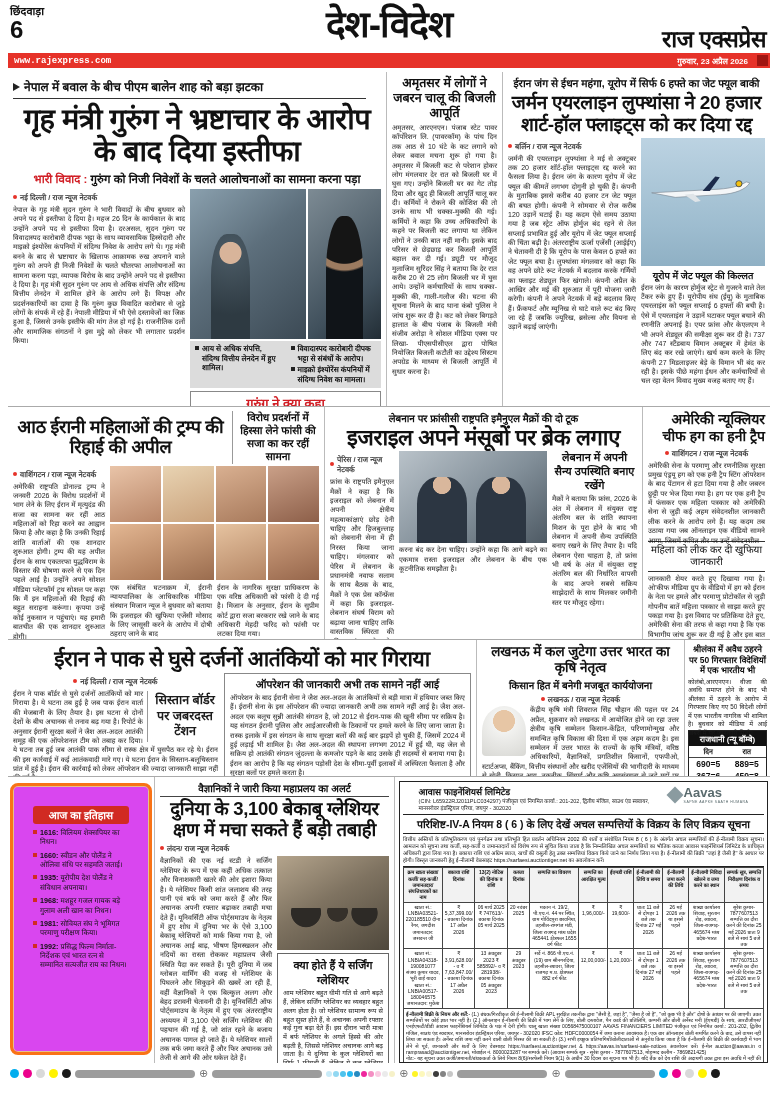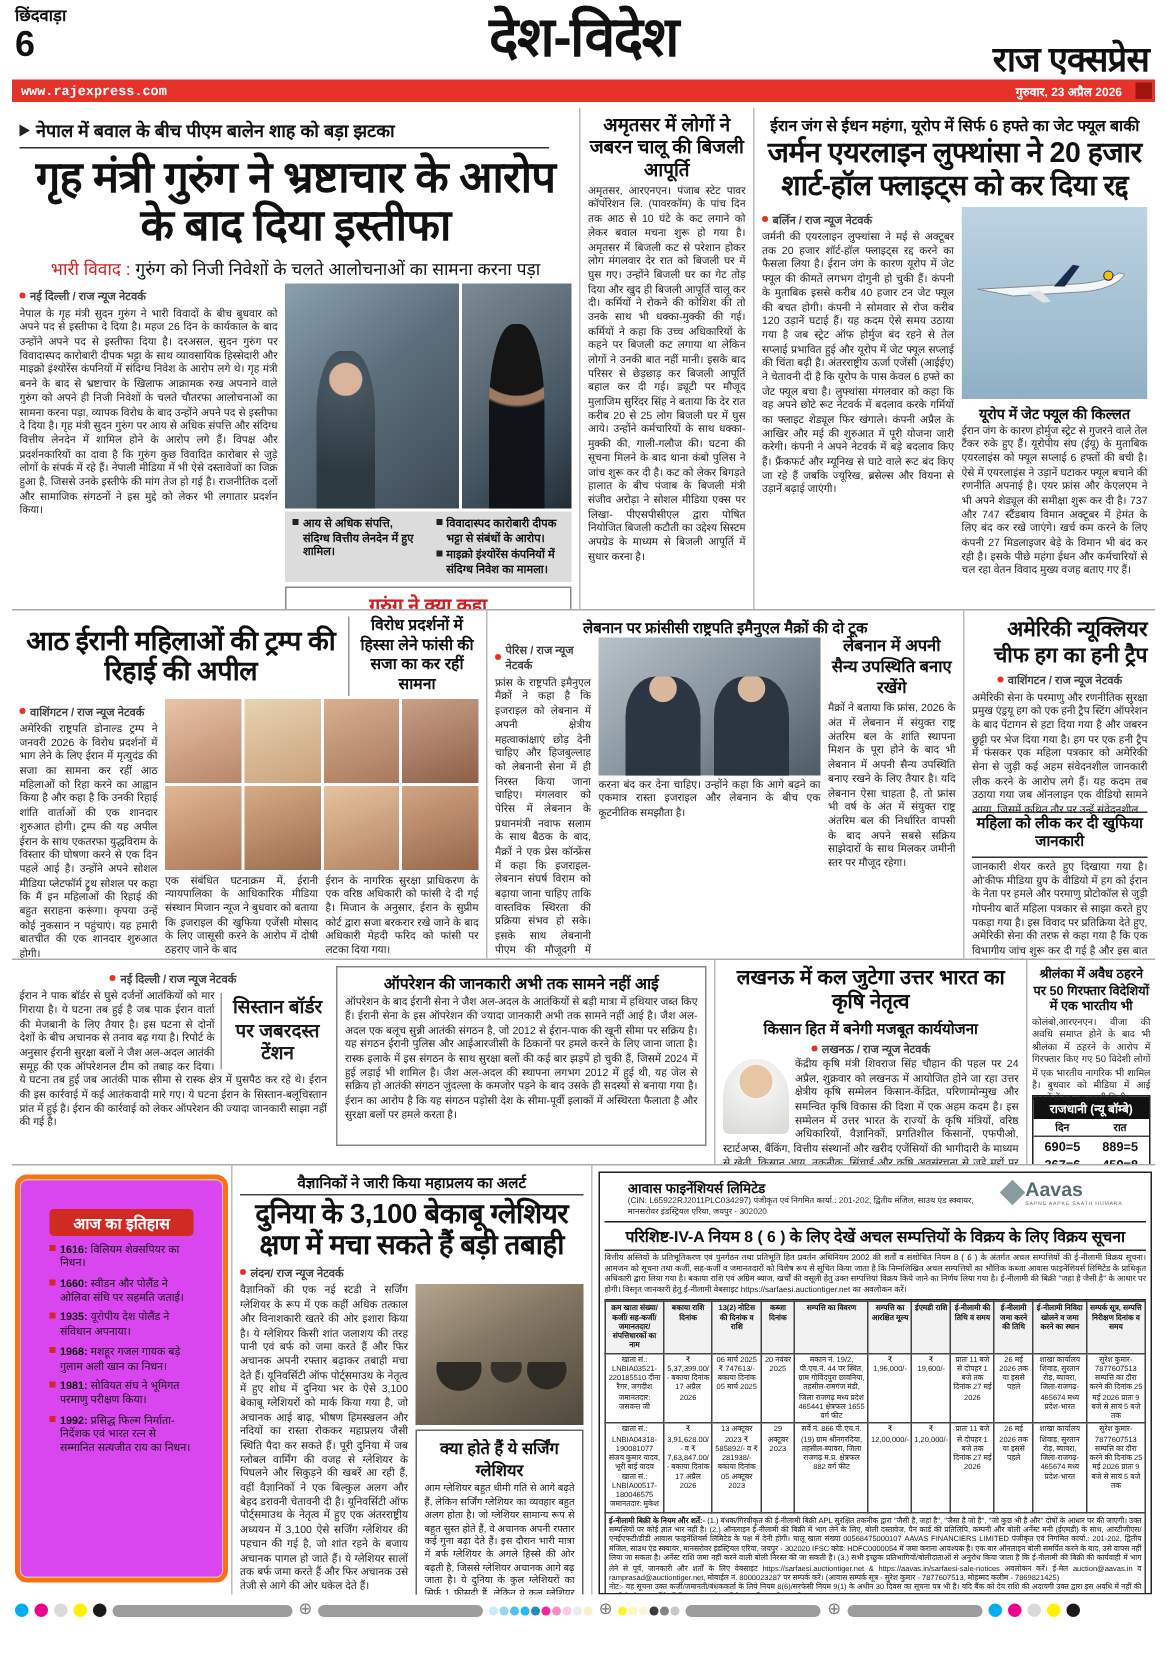--- a/index.html
+++ b/index.html
@@ -25,21 +25,21 @@
   .vrule{border-left:1px solid #bbb;}
   .body{font-size:7px;line-height:1.34;text-align:justify;color:#1c1c1c;}
   .byline{display:flex;align-items:center;gap:3px;font-size:7.5px;font-weight:bold;color:#444;margin:3px 0;}
   .dot{width:4px;height:4px;border-radius:50%;background:#e63229;flex:0 0 auto;}
   .kicker{font-size:11px;font-weight:bold;text-align:center;}
   
   .lead-kicker{display:flex;align-items:center;gap:4px;font-size:12px;font-weight:bold;
                border-bottom:1px solid #333;padding:2px 0 3px 0;width:96%;}
   .tri{width:0;height:0;border-left:7px solid #222;border-top:4px solid transparent;border-bottom:4px solid transparent;}
   .lead-headline{font-size:29px;line-height:1.12;font-weight:bold;text-align:center;margin:4px 0 3px 0;letter-spacing:-0.5px;}
-  .lead-subhead{font-size:11.5px;font-weight:normal;text-align:center;margin-bottom:3px;}
+  .lead-subhead{font-size:11.5px;font-weight:bold;text-align:center;margin-bottom:3px;}
   .red{color:#d11f26;}
   .lead-flex{display:flex;gap:5px;}
   .lead-textcol{width:172px;flex:0 0 auto;}
   .lead-photos{flex:1;display:flex;flex-direction:column;}
   .lead-photo-strip{display:flex;gap:2px;height:150px;}
   .ph{position:relative;overflow:hidden;}
   .ph-crowd{flex:1.6;background:linear-gradient(140deg,#8aa0ae 0%,#5d6f7c 45%,#3c4a55 100%);}
   .ph-crowd:after{content:"";position:absolute;left:18%;top:30%;width:34%;height:70%;
       background:radial-gradient(circle at 50% 18%,#d8b49a 12%,#46555f 13%,#2e3a42 70%);border-radius:40% 40% 0 0;}
   .ph-man{flex:1;background:linear-gradient(140deg,#7d8b94,#40505c 70%,#222d35);}
@@ -69,21 +69,21 @@
   .t3{background:linear-gradient(160deg,#d9b091,#a87a5c);} .t4{background:linear-gradient(160deg,#caa088,#8d5f49);}
   .t5{background:linear-gradient(160deg,#e3b793,#ad7a58);} .t6{background:linear-gradient(160deg,#d8ab86,#9a6c4e);}
   .t7{background:linear-gradient(160deg,#e6c3a0,#b38463);} .t8{background:linear-gradient(160deg,#d3a482,#96664b);}
   .isr-headline{font-size:22px;font-weight:bold;text-align:center;letter-spacing:-0.4px;line-height:1.1;margin:1px 0;}
   .ph-macron{width:148px;height:92px;background:linear-gradient(140deg,#b9c2c9,#828f99 55%,#4e5a64);position:relative;flex:0 0 auto;}
   .ph-macron:before,.ph-macron:after{content:"";position:absolute;bottom:0;width:34%;height:72%;
       background:radial-gradient(circle at 50% 12%,#d9b79c 14%,#2c3642 15%);border-radius:40% 40% 0 0;}
   .ph-macron:before{left:12%;} .ph-macron:after{right:14%;}
   .isr-boxtitle{font-size:11px;font-weight:bold;text-align:center;line-height:1.25;margin-bottom:2px;}
   .ht-headline{font-size:14px;font-weight:bold;text-align:right;line-height:1.2;}
-  .ht-inset{font-size:10px;font-weight:bold;text-align:center;line-height:1.25;border-top:1px solid #333;border-bottom:1px solid #333;padding:2px 0;margin:2px 0;}
+  .ht-inset{font-size:10px;font-weight:normal;text-align:center;line-height:1.25;border-top:1px solid #333;border-bottom:1px solid #333;padding:2px 0;margin:2px 0;}
   
   .ip-headline{font-size:21px;font-weight:bold;text-align:center;letter-spacing:-0.4px;margin-bottom:1px;}
   .pullquote{float:right;width:66px;font-size:12.5px;font-weight:bold;text-align:center;line-height:1.25;
              border-left:1px solid #999;padding:2px 0 2px 4px;margin:2px 0 2px 4px;}
   .op-box{border:1px solid #888;padding:3px 5px;}
   .op-title{font-size:10.5px;font-weight:bold;text-align:center;margin-bottom:2px;}
   .agri-headline{font-size:13.5px;font-weight:bold;text-align:center;line-height:1.2;}
   .agri-sub{font-size:10px;font-weight:bold;text-align:center;margin:2px 0;}
   .ph-cm{float:left;width:44px;height:50px;border-radius:50% 50% 4px 4px;margin:1px 4px 1px 0;
          background:radial-gradient(circle at 50% 30%,#e7c6a5 26%,#f2f2f0 27%,#d8d8d4 100%);}
@@ -261,20 +261,21 @@
           <div style="display:flex;gap:5px;margin-top:3px;">
             <div class="body" style="flex:1;height:62px;">एक संबंधित घटनाक्रम में, ईरानी न्यायपालिका के आधिकारिक मीडिया संस्थान मिजान न्यूज ने बुधवार को बताया कि इजराइल की खुफिया एजेंसी मोसाद के लिए जासूसी करने के आरोप में दोषी ठहराए जाने के बाद</div>
             <div class="body" style="flex:1;height:62px;">ईरान के नागरिक सुरक्षा प्राधिकरण के एक वरिष्ठ अधिकारी को फांसी दे दी गई है। मिजान के अनुसार, ईरान के सुप्रीम कोर्ट द्वारा सजा बरकरार रखे जाने के बाद अधिकारी मेहदी फरिद को फांसी पर लटका दिया गया।</div>
           </div>
         </div>
       </div>
     </div>
 
     <div class="col vrule" style="width:318px;">
       <div class="kicker" style="font-size:10px;">लेबनान पर फ्रांसीसी राष्ट्रपति इमैनुएल मैक्रों की दो टूक</div>
+      <div class="isr-headline">इजराइल अपने मंसूबों पर ब्रेक लगाए</div>
       <div style="display:flex;gap:5px;">
         <div style="width:64px;flex:0 0 auto;">
           <div class="byline">
             <span class="dot"></span>
             <span>पेरिस / राज न्यूज नेटवर्क</span>
           </div>
           <div class="body" style="height:160px;">फ्रांस के राष्ट्रपति इमैनुएल मैक्रों ने कहा है कि इजराइल को लेबनान में अपनी क्षेत्रीय महत्वाकांक्षाएं छोड़ देनी चाहिए और हिजबुल्लाह को लेबनानी सेना में ही निरस्त किया जाना चाहिए। मंगलवार को पेरिस में लेबनान के प्रधानमंत्री नवाफ सलाम के साथ बैठक के बाद, मैक्रों ने एक प्रेस कॉन्फ्रेंस में कहा कि इजराइल-लेबनान संघर्ष विराम को बढ़ाया जाना चाहिए ताकि वास्तविक स्थिरता की प्रक्रिया संभव हो सके। इसके साथ लेबनानी पीएम की मौजूदगी में मैक्रों ने कहा कि हिजबुल्लाह, जिसे ईरान का समर्थन प्राप्त है, ने लेबनान को युद्ध के पथ पर धकेल कर एक बड़ी रणनीतिक गलती की है।</div>
         </div>
         <div style="flex:0 0 auto;">
           <div class="ph-macron"></div>
@@ -295,20 +296,21 @@
       </div>
       <div class="body" style="height:78px;">अमेरिकी सेना के परमाणु और रणनीतिक सुरक्षा प्रमुख एंड्रयू हग को एक हनी ट्रैप स्टिंग ऑपरेशन के बाद पेंटागन से हटा दिया गया है और जबरन छुट्टी पर भेज दिया गया है। हग पर एक हनी ट्रैप में फंसकर एक महिला पत्रकार को अमेरिकी सेना से जुड़ी कई अहम संवेदनशील जानकारी लीक करने के आरोप लगे हैं। यह कदम तब उठाया गया जब ऑनलाइन एक वीडियो सामने आया, जिसमें कथित तौर पर उन्हें संवेदनशील</div>
       <div class="ht-inset">महिला को लीक कर दी खुफिया जानकारी</div>
       <div class="body" style="height:84px;">जानकारी शेयर करते हुए दिखाया गया है। ओ'कीफ मीडिया ग्रुप के वीडियो में हग को ईरान के नेता पर हमले और परमाणु प्रोटोकॉल से जुड़ी गोपनीय बातें महिला पत्रकार से साझा करते हुए पकड़ा गया है। इस विवाद पर प्रतिक्रिया देते हुए, अमेरिकी सेना की तरफ से कहा गया है कि एक विभागीय जांच शुरू कर दी गई है और इस बात की पुष्टि की है कि इस मामले की विस्तृत जांच होने तक हग को ड्यूटी से हटा दिया गया है।</div>
     </div>
   </div>
 
   <div class="row" style="height:136px;">
 
     <div class="col" style="width:468px;">
+      <div class="ip-headline">ईरान ने पाक से घुसे दर्जनों आतंकियों को मार गिराया</div>
       <div style="display:flex;gap:6px;">
         <div style="width:205px;flex:0 0 auto;">
           <div class="byline" style="justify-content:center;">
             <span class="dot"></span>
             <span>नई दिल्ली / राज न्यूज नेटवर्क</span>
           </div>
           <div class="body" style="height:92px;">
             <span class="pullquote">सिस्तान बॉर्डर पर जबरदस्त टेंशन</span>
             <span>ईरान ने पाक बॉर्डर से घुसे दर्जनों आतंकियों को मार गिराया है। ये घटना तब हुई है जब पाक ईरान वार्ता की मेजबानी के लिए तैयार है। इस घटना से दोनों देशों के बीच अचानक से तनाव बढ़ गया है। रिपोर्ट के अनुसार ईरानी सुरक्षा बलों ने जैश अल-अदल आतंकी समूह की एक ऑपरेशनल टीम को तबाह कर दिया। ये घटना तब हुई जब आतंकी पाक सीमा से रास्क क्षेत्र में घुसपैठ कर रहे थे। ईरान की इस कार्रवाई में कई आतंकवादी मारे गए। ये घटना ईरान के सिस्तान-बलूचिस्तान प्रांत में हुई है। ईरान की कार्रवाई को लेकर ऑपरेशन की ज्यादा जानकारी साझा नहीं की गई है।</span>
           </div>

